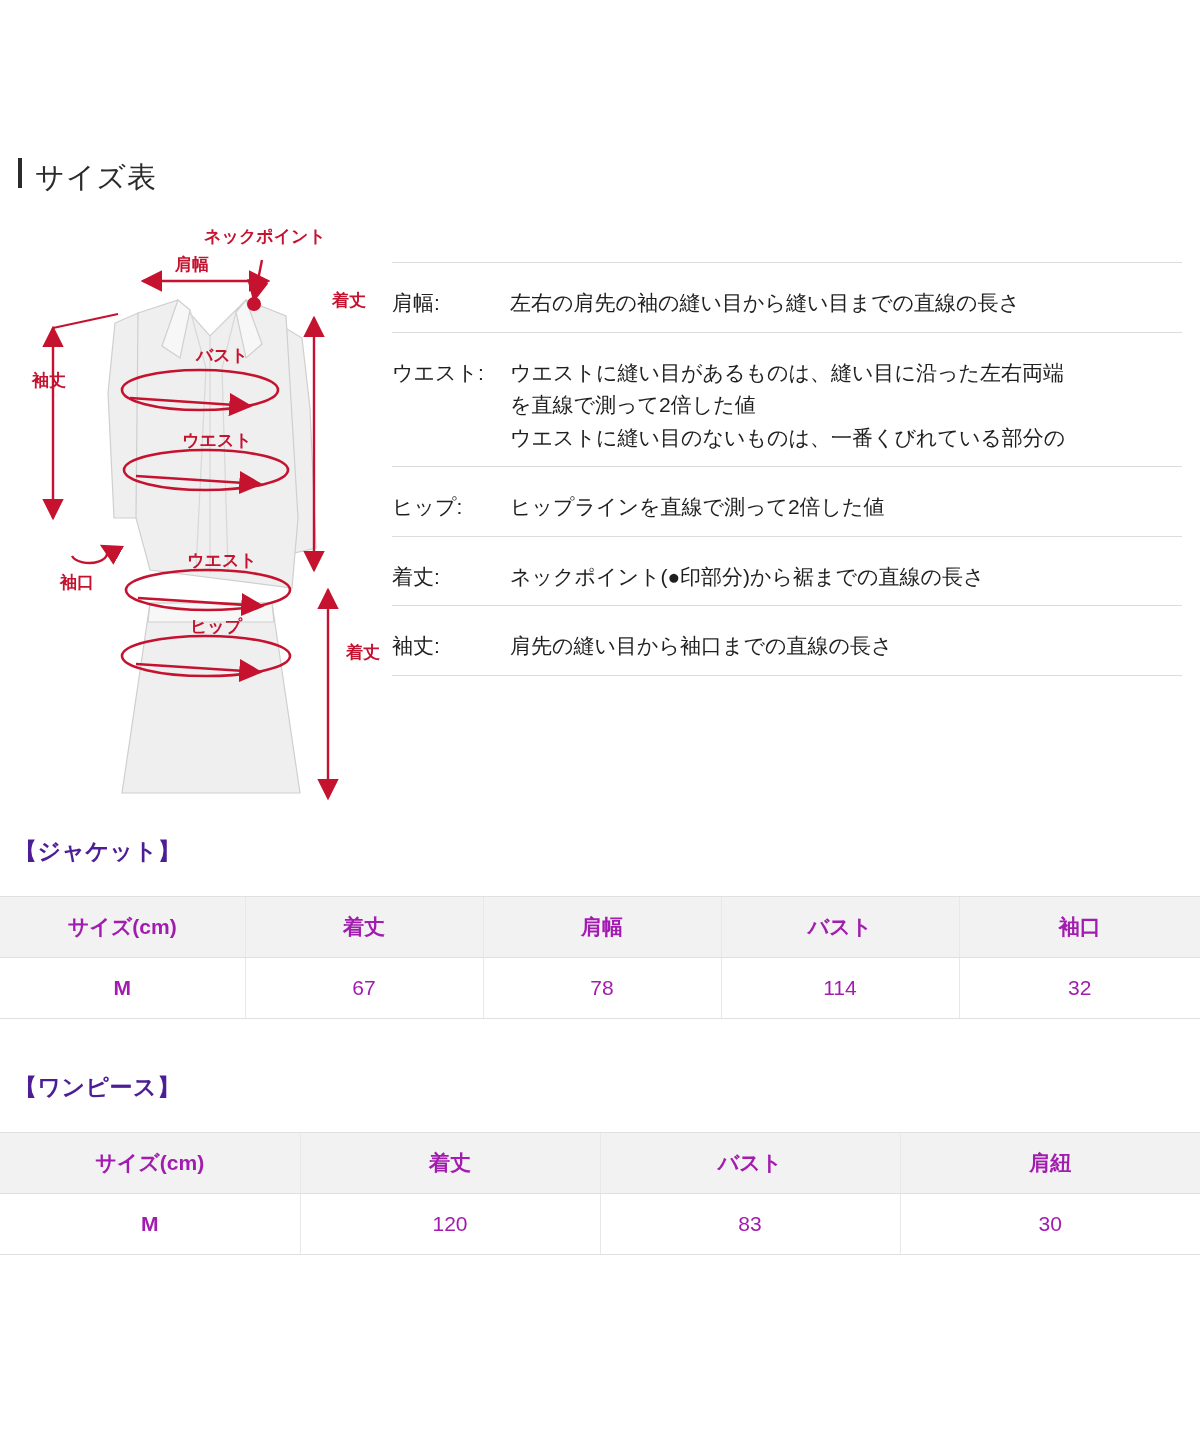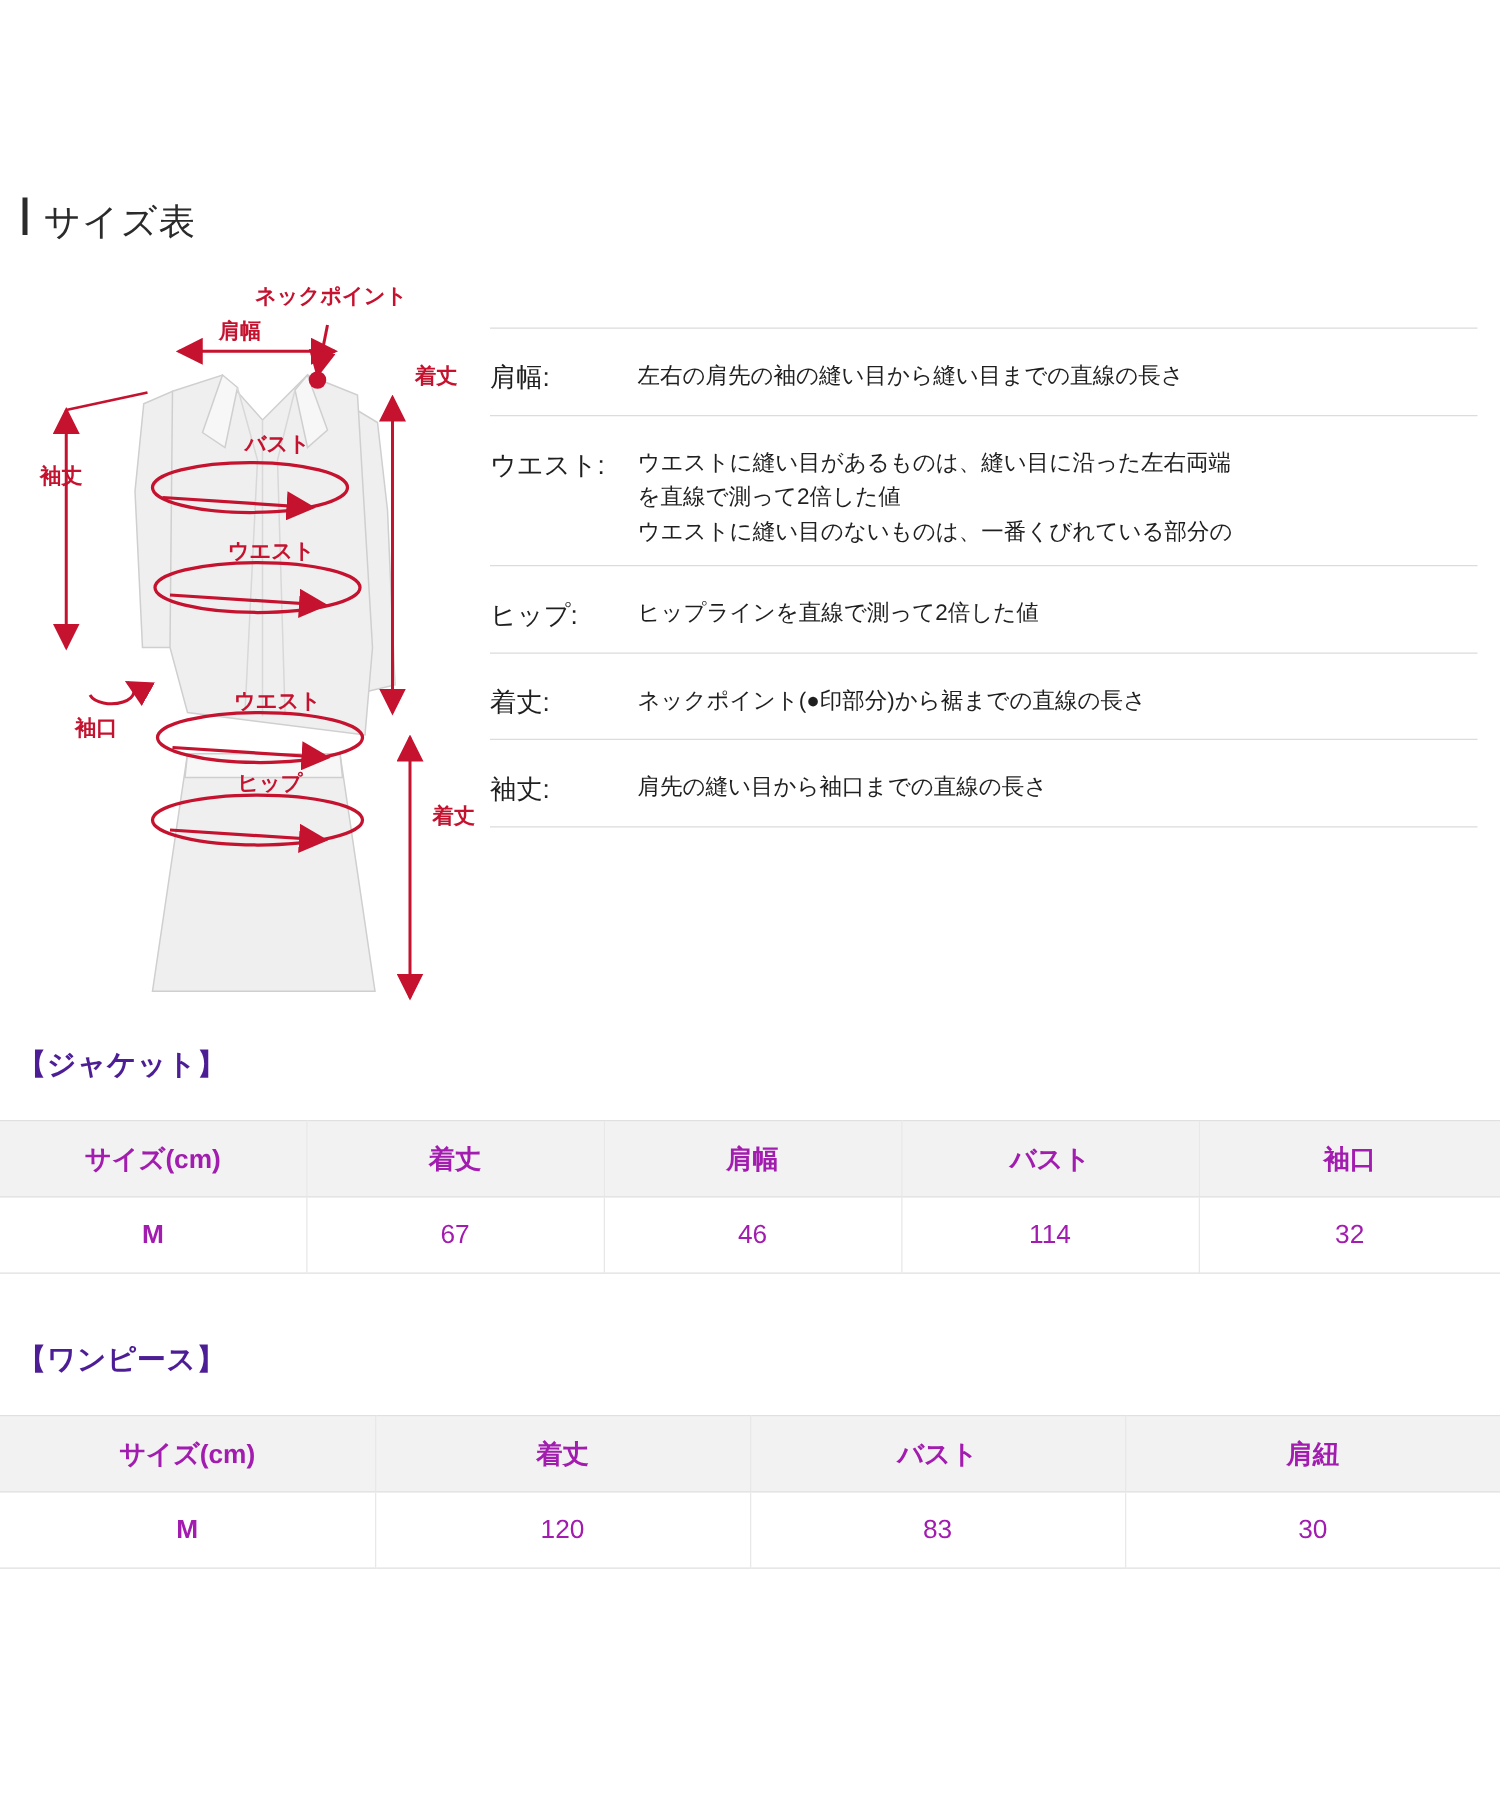--- a/index.html
+++ b/index.html
@@ -67,21 +67,21 @@
   }
   .desc-row:first-child { border-top: 1px solid #dcdcdc; }
   .desc-term {
     flex: 0 0 118px;
     font-size: 21px;
     color: #1f1f1f;
     line-height: 1.55;
     white-space: nowrap;
   }
   .desc-def {
-    font-size: 18px;
+    font-size: 21px;
     color: #1f1f1f;
     line-height: 1.55;
   }
   .desc-def .line { display: block; }
 
   
   .section-heading {
     position: absolute;
     font-size: 23px;
     font-weight: bold;
@@ -280,21 +280,21 @@
         <th class="col-head">着丈</th>
         <th class="col-head">肩幅</th>
         <th class="col-head">バスト</th>
         <th class="col-head">袖口</th>
       </tr>
     </thead>
     <tbody>
       <tr>
         <td>M</td>
         <td class="value">67</td>
-        <td class="value">46</td>
+        <td class="value">78</td>
         <td class="value">114</td>
         <td class="value">32</td>
       </tr>
     </tbody>
   </table>
 
   <div class="section-heading" id="heading-onepiece">【ワンピース】</div>
 
   <table class="size-table" id="table-onepiece">
     <colgroup>

